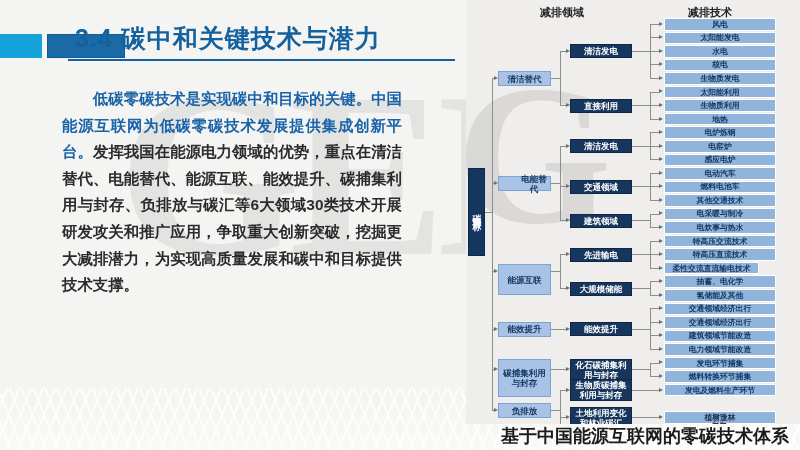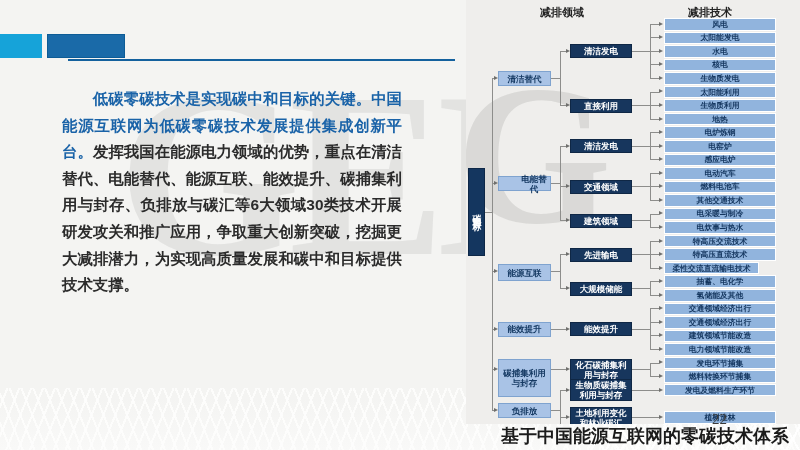--- a/index.html
+++ b/index.html
@@ -104,36 +104,37 @@
 <div id="slide">
 
   <div class="mesh"></div>
   <div class="mesh2"></div>
 
   <div class="wm">GEIDCO</div>
   <div class="wm-ion">ion</div>
 
   <div class="bar-a"></div>
   <div class="bar-b"></div>
+  <div class="title">3.4 碳中和关键技术与潜力</div>
   <div class="title-rule"></div>
 
   <div class="para"><span class="hl">低碳零碳技术是实现碳中和目标的关键。中国能源互联网为低碳零碳技术发展提供集成创新平台。</span><span>发挥我国在能源电力领域的优势，重点在清洁替代、电能替代、能源互联、能效提升、碳捕集利用与封存、负排放与碳汇等6大领域30类技术开展研发攻关和推广应用，争取重大创新突破，挖掘更大减排潜力，为实现高质量发展和碳中和目标提供技术支撑。</span></div>
 
   <div class="panel">
     <div class="pwm">G</div>
 
     <div class="col-head" style="left:74px;top:5px;">减排领域</div>
     <div class="col-head" style="left:222px;top:5px;">减排技术</div>
 
     <div class="node n-root">碳中和目标</div>
 
     <div id="lvl2">
         <div class="node n2" style="left: 32px; top: 71px; width: 53px; height: 15px;">清洁替代</div>
         <div class="node n2" style="left: 32px; top: 176.012px; width: 53px; height: 15px; padding-left: 20px;">电能替代</div>
-        <div class="node n2" style="left: 32px; top: 264.087px; width: 53px; height: 17px;">能源互联</div>
+        <div class="node n2" style="left: 32px; top: 264.087px; width: 53px; height: 31px;">能源互联</div>
         <div class="node n2" style="left: 32px; top: 321.675px; width: 53px; height: 15px;">能效提升</div>
         <div class="node n2" style="left: 32px; top: 358.825px; width: 53px; height: 38px;">碳捕集利用与封存</div>
         <div class="node n2" style="left: 32px; top: 403.2px; width: 53px; height: 15px;">负排放</div>
       </div>
     <div id="lvl3">
         <div class="node n3" style="left: 104px; top: 44.4px; width: 62px; height: 14px;">清洁发电</div>
         <div class="node n3" style="left: 104px; top: 98.6px; width: 62px; height: 14px;">直接利用</div>
         <div class="node n3" style="left: 104px; top: 139.25px; width: 62px; height: 14px;">清洁发电</div>
         <div class="node n3" style="left: 104px; top: 179.9px; width: 62px; height: 14px;">交通领域</div>
         <div class="node n3" style="left: 104px; top: 213.775px; width: 62px; height: 14px;">建筑领域</div>

